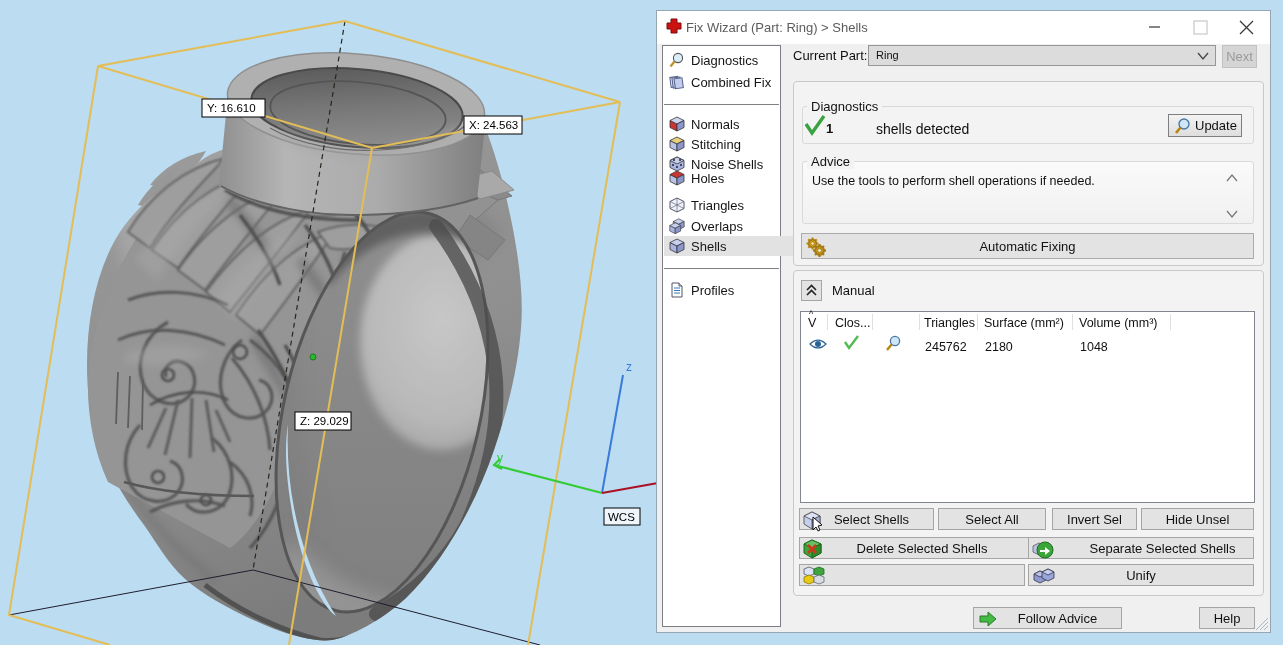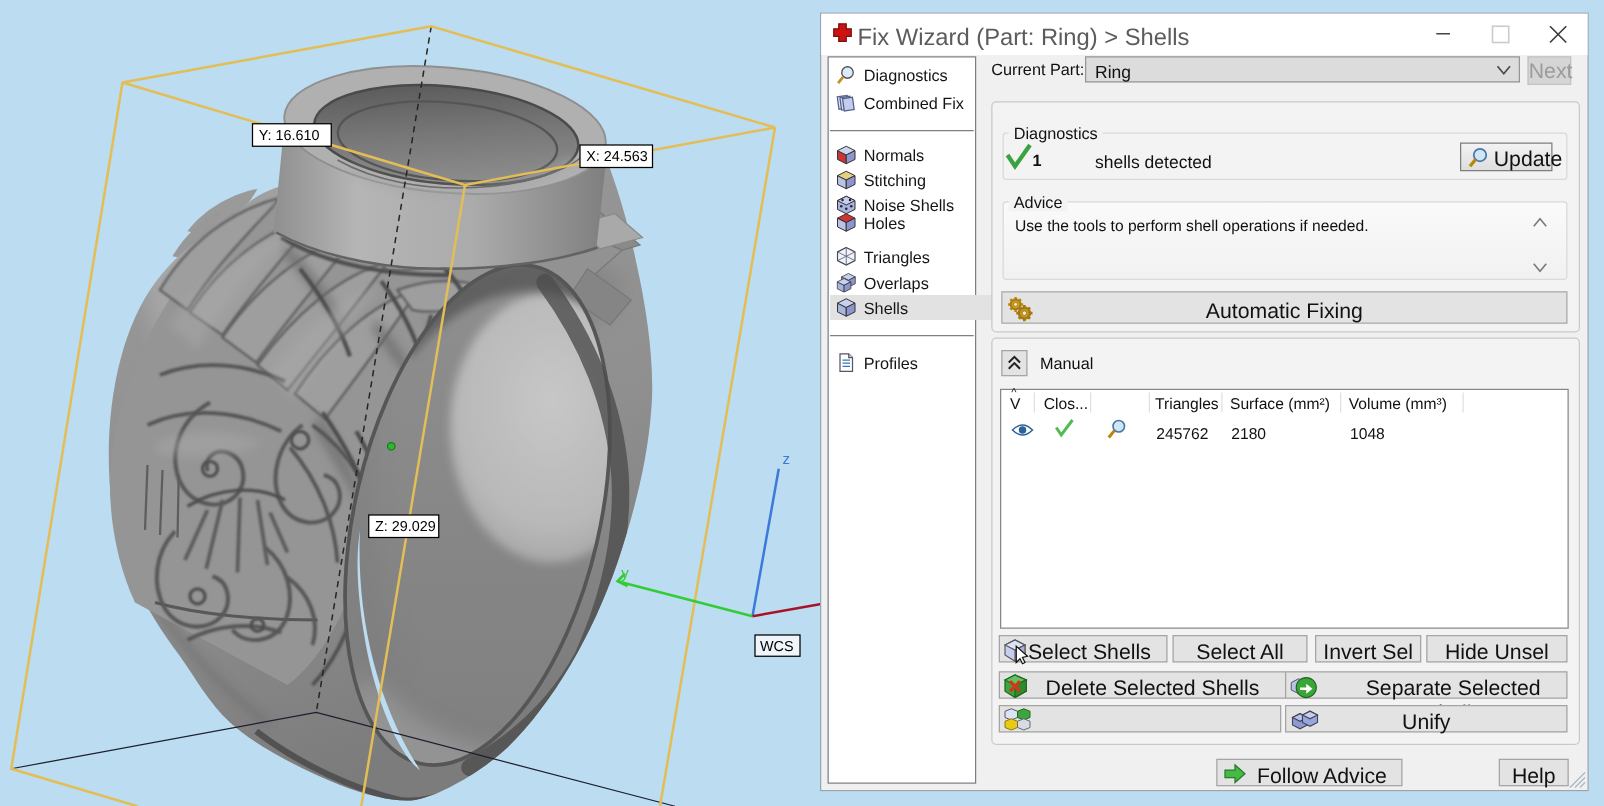--- a/index.html
+++ b/index.html
@@ -2,31 +2,31 @@
 <html><head>
 <meta charset="utf-8">
 <style>
 html,body{margin:0;padding:0;}
 body{width:1283px;height:645px;overflow:hidden;position:relative;
   font-family:"Liberation Sans", sans-serif;background:#bcdcf2;}
 #vp{position:absolute;left:0;top:0;width:1283px;height:645px;}
 #dlg{position:absolute;left:656px;top:10px;width:615px;height:623px;
   background:#f0f0f0;border:1px solid #94a6b2;box-sizing:border-box;}
 #title{position:absolute;left:0;top:0;width:100%;height:33px;background:#ffffff;}
-#title .txt{position:absolute;left:29px;top:9px;font-size:19px;color:#5c5c5c;}
+#title .txt{position:absolute;left:29px;top:9px;font-size:13px;color:#5c5c5c;}
 .cap{position:absolute;top:0;height:33px;width:46px;text-align:center;}
 #sidebar{position:absolute;left:5px;top:34px;width:119px;height:582px;
   background:#fff;border:1px solid #7b7f85;box-sizing:border-box;}
 .si{position:absolute;left:1px;width:115px;height:20px;font-size:13px;color:#151515;}
 .si .ic{position:absolute;left:5px;top:2px;width:16px;height:16px;}
 .si .tx{position:absolute;left:27px;top:3px;}
 .sep{position:absolute;left:1px;width:115px;border-top:1px solid #808080;}
 .lbl{position:absolute;font-size:13px;color:#101010;}
 .btn{position:absolute;background:#e3e3e3;border:1px solid #a5a5a5;box-sizing:border-box;
-  font-size:17px;color:#111;text-align:center;}
+  font-size:13px;color:#111;text-align:center;}
 .gb{position:absolute;border:1px solid #c9c9c9;border-radius:4px;background:#f3f3f3;box-sizing:border-box;}
 .fs{position:absolute;border:1px solid #d9d9d9;border-radius:3px;box-sizing:border-box;}
 .leg{position:absolute;background:#f3f3f3;padding:0 4px;font-size:13px;color:#111;}
 </style>
 </head>
 <body>
 <svg id="vp" viewBox="0 0 1283 645">
 <defs>
   <linearGradient id="bzwall" x1="0" y1="0" x2="1" y2="0">
     <stop offset="0" stop-color="#8f8f8f"></stop>
@@ -354,21 +354,21 @@
               <line x1="5" y1="8.5" x2="11" y2="8.5"></line>
               <line x1="5" y1="11" x2="11" y2="11"></line>
             </g>
           </svg></span>
         <span class="tx">Profiles</span>
       </div>
     </div>
 
   <div class="lbl" style="left:136px;top:37px;">Current Part:</div>
   <div style="position:absolute;left:211px;top:34px;width:348px;height:21px;background:#dcdcdc;border:1px solid #969696;box-sizing:border-box;">
-    <span style="position:absolute;left:7px;top:3px;font-size:14px;color:#111;">Ring</span>
+    <span style="position:absolute;left:7px;top:3px;font-size:11px;color:#111;">Ring</span>
     <svg style="position:absolute;right:6px;top:5px" width="12" height="10">
         <path d="M1 2 L6 8 L11 2" fill="none" stroke="#4a4a4a" stroke-width="1.4"></path>
       </svg>
   </div>
   <div class="btn" style="left:565px;top:34px;width:35px;height:23px;background:#d5d5d5;border-color:#c2c2c2;color:#9b9b9b;line-height:21px;">Next</div>
 
   <div class="gb" style="left:136px;top:70px;width:471px;height:185px;"></div>
   <div class="fs" style="left:145px;top:95px;width:452px;height:38px;"></div>
   <div class="leg" style="left:150px;top:88px;">Diagnostics</div>
   <svg style="position:absolute;left:147px;top:103px" width="22" height="22" viewBox="0 0 22 22">

